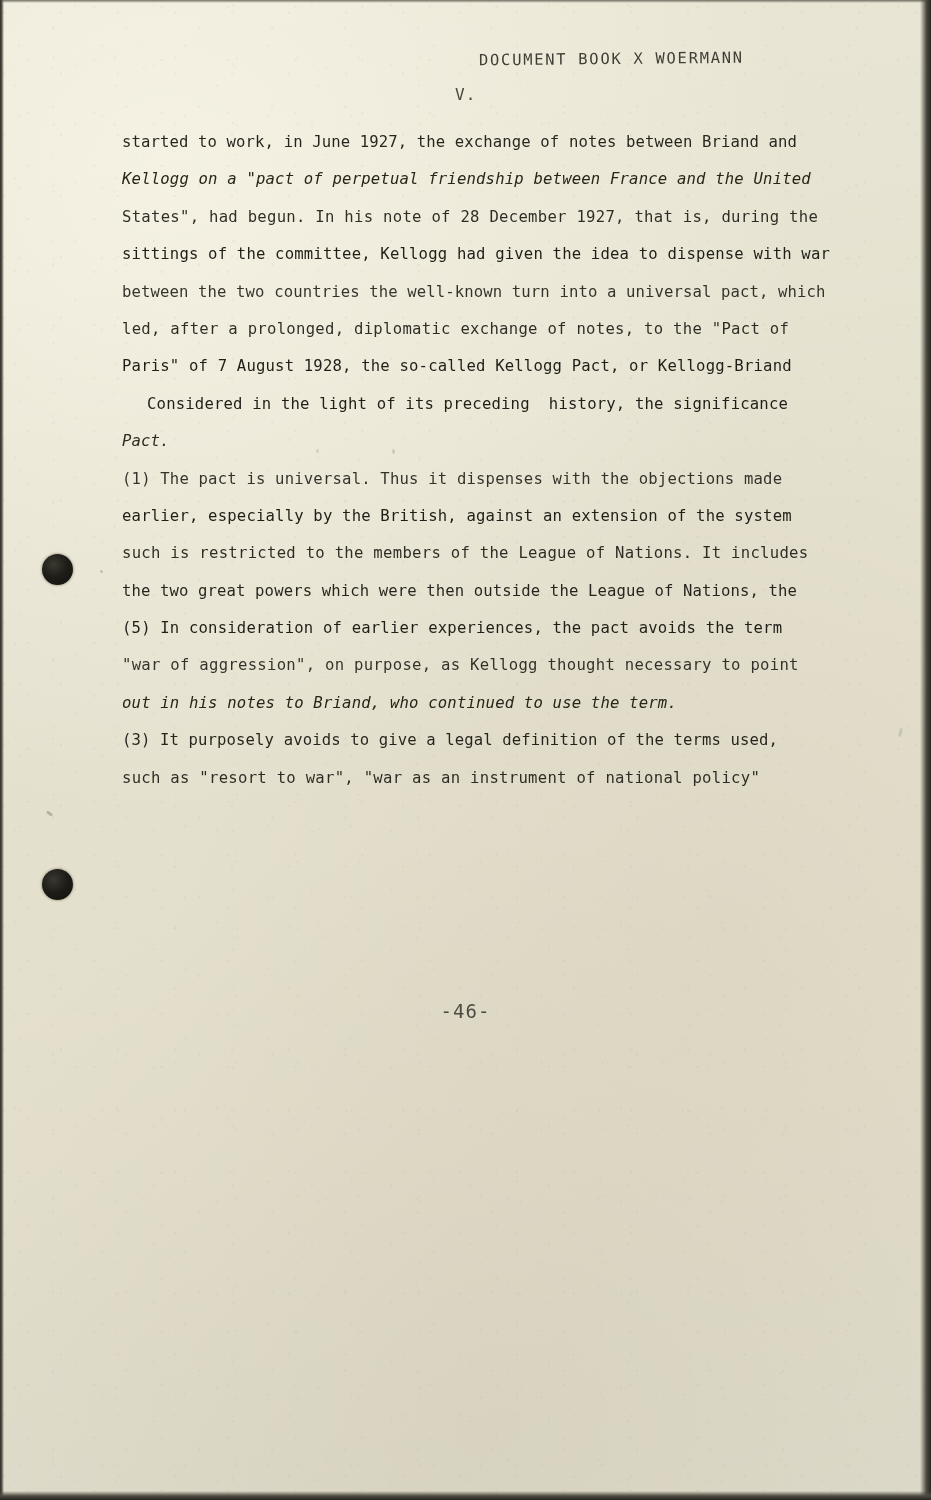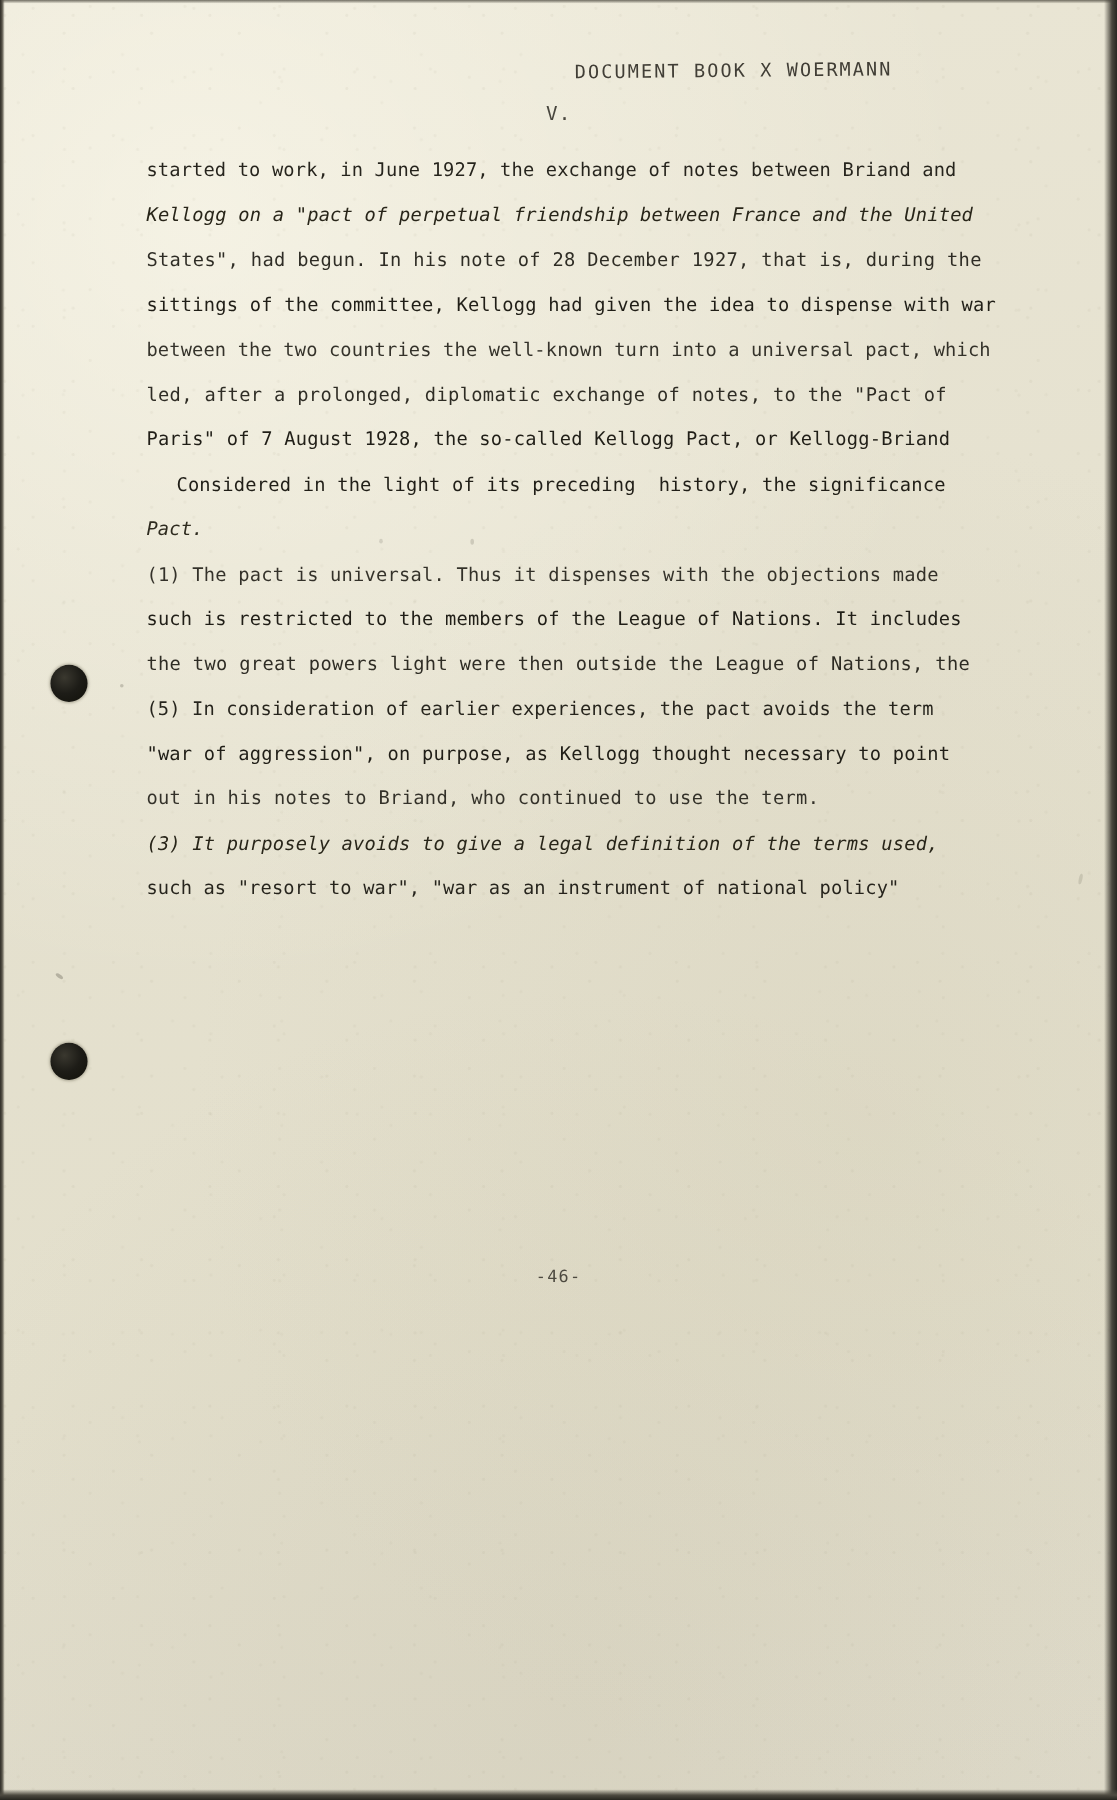--- a/index.html
+++ b/index.html
@@ -115,24 +115,24 @@
   
   .line:nth-child(3n)   { opacity: .93; letter-spacing: .28px; }
   .line:nth-child(4n+1) { opacity: .97; letter-spacing: .12px; }
   .line:nth-child(5n)   { opacity: .90; }
   .line:nth-child(7n+2) { color: #282519; font-style: italic; }
   .indent { padding-left: 25px; }
 
   #page-number {
     position: absolute;
     left: 0;
-    top: 1056px;
+    top: 1000px;
     width: 931px;
     text-align: center;
-    font-size: 14px;
+    font-size: 19px;
     letter-spacing: 1.1px;
     color: #2a2720;
     opacity: .80;
   }
 
   
   .speck { position: absolute; background: rgba(60,56,44,.5); border-radius: 50%; pointer-events: none; }
   #speck-1 { left: 46px;  top: 812px; width: 7px; height: 3px; transform: rotate(34deg); opacity: .55; }
   #speck-2 { left: 100px; top: 570px; width: 3px; height: 3px; opacity: .45; }
   #speck-3 { left: 392px; top: 449px; width: 3px; height: 5px; opacity: .35; }
@@ -170,22 +170,23 @@
         <div class="line">started to work, in June 1927, the exchange of notes between Briand and</div>
         <div class="line">Kellogg on a "pact of perpetual friendship between France and the United</div>
         <div class="line">States", had begun. In his note of 28 December 1927, that is, during the</div>
         <div class="line">sittings of the committee, Kellogg had given the idea to dispense with war</div>
         <div class="line">between the two countries the well-known turn into a universal pact, which</div>
         <div class="line">led, after a prolonged, diplomatic exchange of notes, to the "Pact of</div>
         <div class="line">Paris" of 7 August 1928, the so-called Kellogg Pact, or Kellogg-Briand</div>
         <div class="line indent">Considered in the light of its preceding  history, the significance</div>
         <div class="line">Pact.</div>
         <div class="line">(1) The pact is universal. Thus it dispenses with the objections made</div>
+        <div class="line">earlier, especially by the British, against an extension of the system</div>
         <div class="line">such is restricted to the members of the League of Nations. It includes</div>
-        <div class="line">the two great powers light were then outside the League of Nations, the</div>
+        <div class="line">the two great powers which were then outside the League of Nations, the</div>
         <div class="line">(5) In consideration of earlier experiences, the pact avoids the term</div>
         <div class="line">"war of aggression", on purpose, as Kellogg thought necessary to point</div>
         <div class="line">out in his notes to Briand, who continued to use the term.</div>
         <div class="line">(3) It purposely avoids to give a legal definition of the terms used,</div>
         <div class="line">such as "resort to war", "war as an instrument of national policy"</div>
       </div>
 
     <div id="page-number">-46-</div>
   </div>
 

